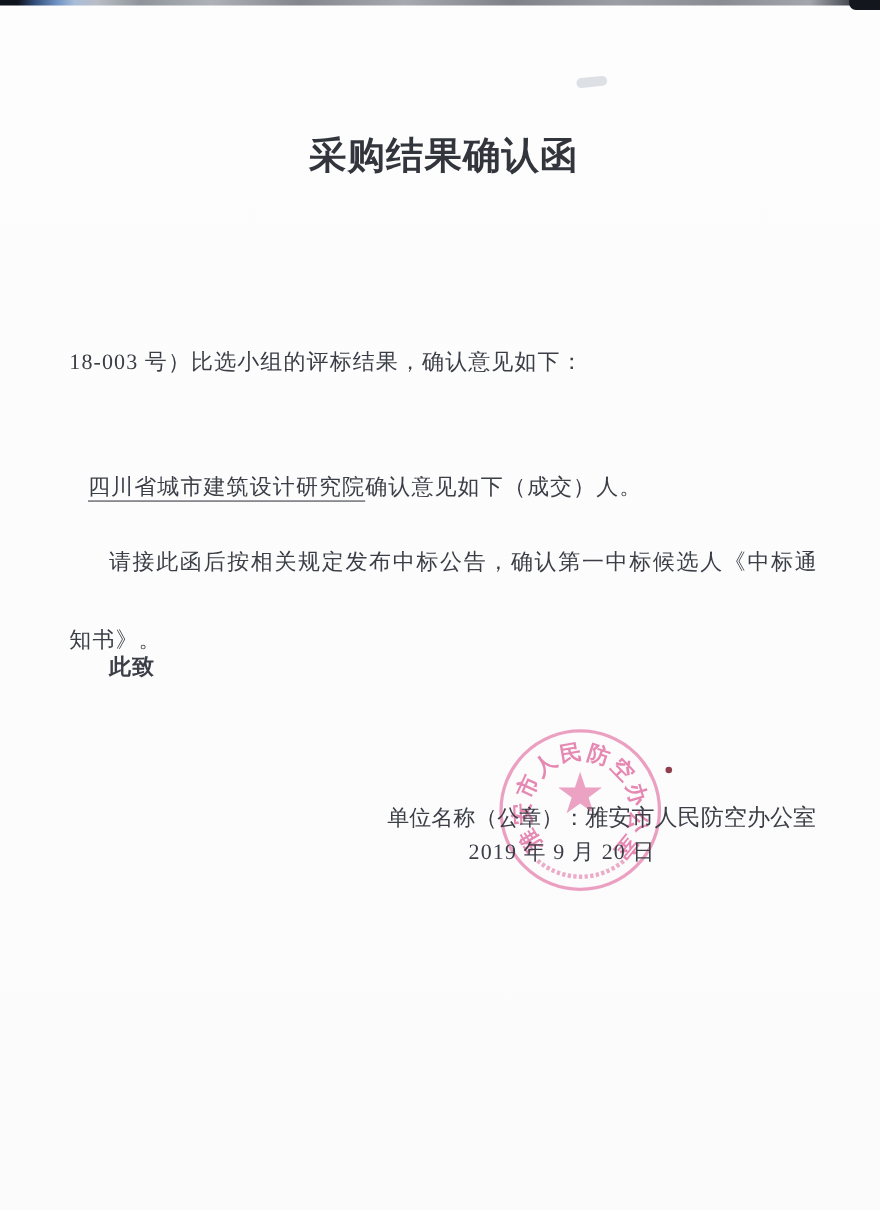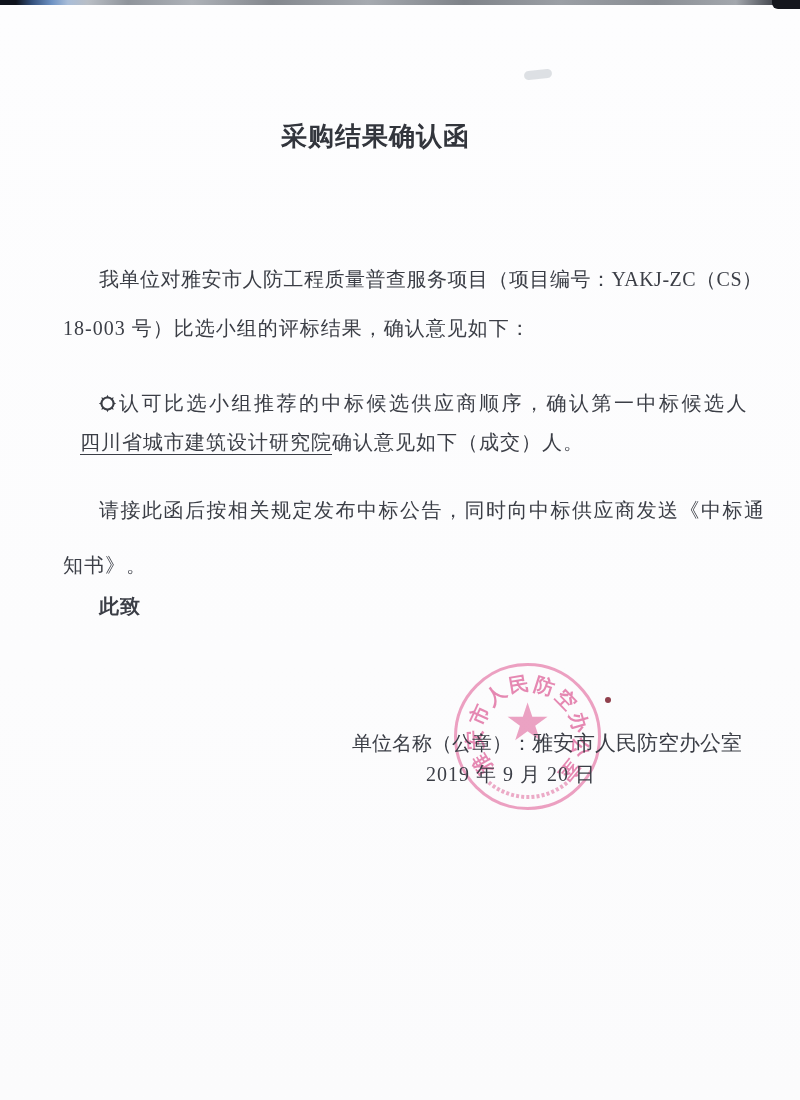--- a/index.html
+++ b/index.html
@@ -25,33 +25,33 @@
     position:absolute;left:524px;top:70px;width:28px;height:9px;
     background:#cdd1d6;opacity:.65;border-radius:5px;transform:rotate(-6deg);
   }
   .ink-dot{
     position:absolute;left:605px;top:697px;width:6px;height:6px;
     background:#7d1f2e;border-radius:50%;opacity:.85;
   }
 
   .title{
     position:absolute;left:281px;top:119px;margin:0;
-    font-size:26px;font-weight:bold;letter-spacing:1px;color:#32353c;
+    font-size:34px;font-weight:bold;letter-spacing:1px;color:#32353c;
     white-space:nowrap;
   }
   .line{
     position:absolute;font-size:20px;letter-spacing:1px;white-space:nowrap;
   }
   .recipient{left:63px;top:195px;}
   .p1l1{left:99px;top:266px;letter-spacing:.5px;}
   .p1l2{left:63px;top:315px;}
   .p2l1{left:98px;top:390px;letter-spacing:2.5px;}
   .p2l2{left:80px;top:429px;}
   .p3l1{left:99px;top:497px;letter-spacing:1.5px;}
-  .p3l2{left:63px;top:552px;}
+  .p3l2{left:63px;top:568px;}
   .closing{left:99px;top:593px;font-weight:bold;}
   .underlined{border-bottom:1.5px solid #3b3e46;padding-bottom:1px;margin-top:31px;}
 
   .gear{display:inline-block;vertical-align:-3px;margin-right:2px;}
 
   .sig-line{left:352px;top:729px;letter-spacing:0;}
   .sig-org{font-size:21px;letter-spacing:0;}
   .date-line{left:426px;top:761px;}
 
   
@@ -81,34 +81,27 @@
 
 <div class="page">
 
   <div class="scan-edge-top"></div>
   <div class="scan-corner-tr"></div>
   <div class="smudge"></div>
 
   <h1 class="title">采购结果确认函</h1>
 
 
-  <div class="line p1l1">我单位对雅安市人防工程质量普查服务项目（项目编号：YAKJ-ZC（CS）</div>
   <div class="line p1l2">18-003 号）比选小组的评标结果，确认意见如下：</div>
 
-  <div class="line p2l1">
-    <span class="gear"><svg viewBox="0 0 24 24" width="19" height="19" aria-hidden="true">
-      <circle cx="12" cy="12" r="7.6" fill="none" stroke="#3a3d44" stroke-width="2.6"></circle>
-      <path fill="#3a3d44" d="M19.63 10.38 L23 12 L19.63 13.62 Z M18.54 16.25 L19.78 19.78 L16.25 18.54 Z M13.62 19.63 L12 23 L10.38 19.63 Z M7.75 18.54 L4.22 19.78 L5.46 16.25 Z M4.37 13.62 L1 12 L4.37 10.38 Z M5.46 7.75 L4.22 4.22 L7.75 5.46 Z M10.38 4.37 L12 1 L13.62 4.37 Z M16.25 5.46 L19.78 4.22 L18.54 7.75 Z"></path>
-    </svg></span><span>认可比选小组推荐的中标候选供应商顺序，确认第一中标候选人</span>
-  </div>
   <div class="line p2l2">
     <span class="underlined">四川省城市建筑设计研究院</span><span>确认意见如下（成交）人。</span>
   </div>
 
-  <div class="line p3l1">请接此函后按相关规定发布中标公告，同时向中标供应商发送《中标通</div>
+  <div class="line p3l1">请接此函后按相关规定发布中标公告，确认第一中标候选人《中标通</div>
   <div class="line p3l2">知书》。</div>
 
   <div class="line closing">此致</div>
 
   <div class="seal">
     <div class="seal-ring"></div>
     <div class="seal-arc">
         <span style="transform: translate(-50%, -50%) rotate(-121deg) translateY(-53px);">雅</span>
         <span style="transform: translate(-50%, -50%) rotate(-93.2222deg) translateY(-53px);">安</span>
         <span style="transform: translate(-50%, -50%) rotate(-65.4444deg) translateY(-53px);">市</span>

